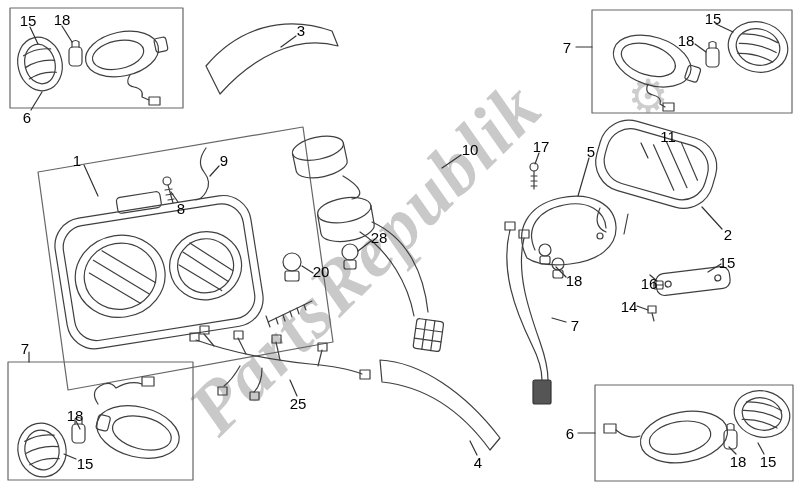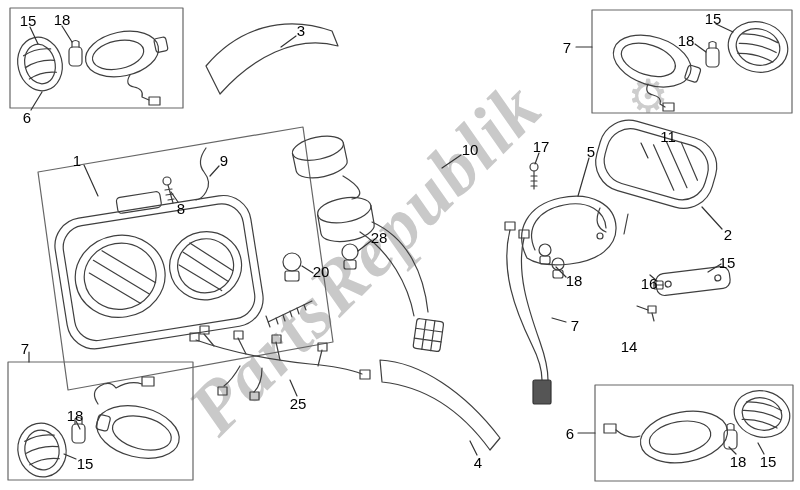--- a/index.html
+++ b/index.html
@@ -266,21 +266,21 @@
       <div class="callout" style="left: 470px; top: 149px;">10</div>
       <div class="callout" style="left: 541px; top: 146px; text-align: right;">17</div>
       <div class="callout" style="left: 591px; top: 151px;">5</div>
       <div class="callout" style="left: 640px; top: 136px; margin-left: 28px;">11</div>
       <div class="callout" style="left: 728px; top: 234px;">2</div>
       <div class="callout" style="left: 379px; top: 237px;">28</div>
       <div class="callout" style="left: 321px; top: 271px;">20</div>
       <div class="callout" style="left: 574px; top: 280px;">18</div>
       <div class="callout" style="left: 649px; top: 269px; margin-top: 14px;">16</div>
       <div class="callout" style="left: 727px; top: 262px;">15</div>
-      <div class="callout" style="left: 629px; top: 306px; margin-top: 40px;">14</div>
+      <div class="callout" style="left: 629px; top: 306px;">14</div>
       <div class="callout" style="left: 575px; top: 325px;">7</div>
       <div class="callout" style="left: 298px; top: 403px;">25</div>
       <div class="callout" style="left: 478px; top: 462px;">4</div>
       <div class="callout" style="left: 25px; top: 348px;">7</div>
       <div class="callout" style="left: 75px; top: 415px;">18</div>
       <div class="callout" style="left: 85px; top: 463px;">15</div>
       <div class="callout" style="left: 570px; top: 433px;">6</div>
       <div class="callout" style="left: 738px; top: 461px;">18</div>
       <div class="callout" style="left: 768px; top: 461px;">15</div>
     </div>

